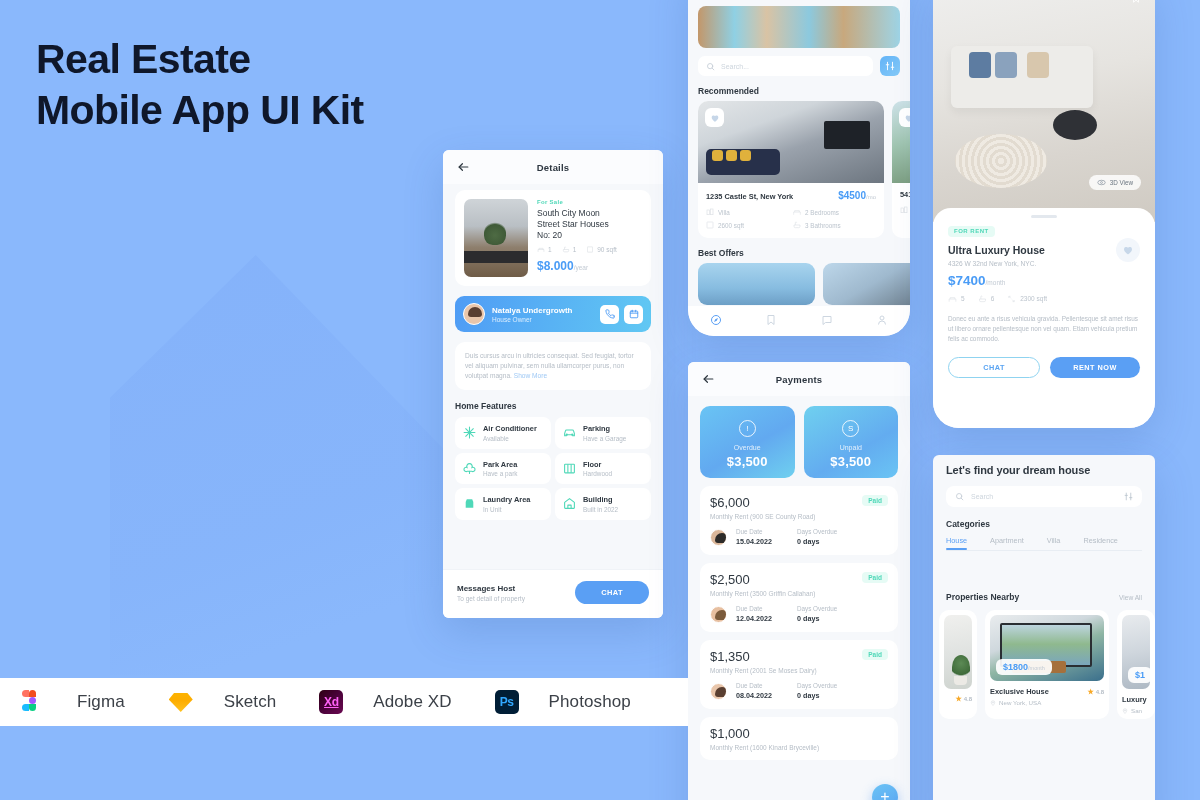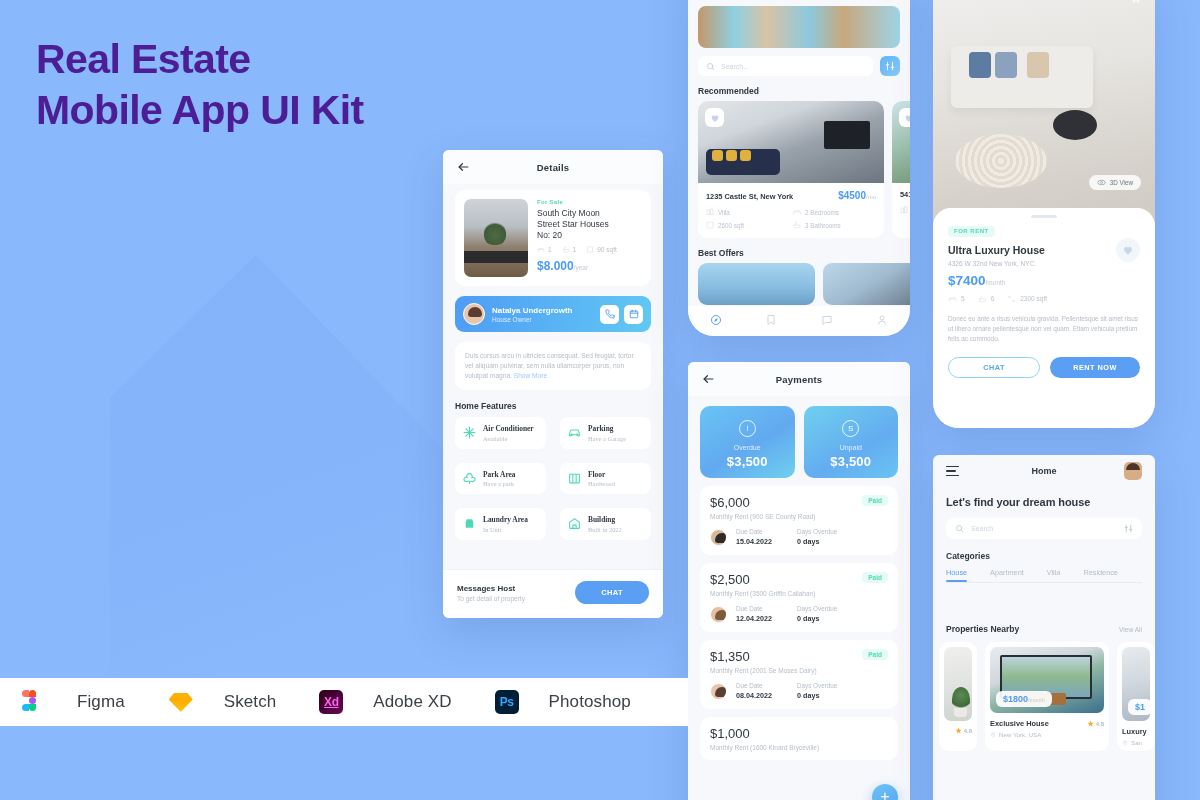--- a/index.html
+++ b/index.html
@@ -22,21 +22,21 @@
     width: 520px; height: 420px;
     background: linear-gradient(160deg, rgba(120,165,245,0.30) 0%, rgba(120,165,245,0.16) 55%, rgba(120,165,245,0.0) 75%);
     clip-path: polygon(28% 0%, 100% 92%, 100% 100%, 0% 100%, 0% 34%);
   }
 
   
   .headline {
     position: absolute;
     left: 36px; top: 34px;
     width: 440px;
-    color: #4c1d95;
+    color: #0f172a;
     font-size: 41px;
     font-weight: bold;
     line-height: 51px;
     letter-spacing: -0.6px;
   }
   .headline .l2 { display:block; }
 
   
   .toolbar {
     position: absolute;
@@ -168,21 +168,21 @@
     display:flex; align-items:center; justify-content:center; color:#4f9cf5;
   }
   .owner-btn svg { width:10px; height:10px; }
 
   .desc-card { margin-top:10px; padding:9px 10px; }
   .desc-card p { color:#b5bdc6; font-size:6.6px; line-height:10px; }
   .desc-card a { color:#9fc9f5; text-decoration:none; }
 
   .sec-title { font-size:8.5px; font-weight:bold; color:#2f3841; margin:11px 0 6px 0;}
 
-  .feat-grid { display:grid; grid-template-columns:1fr 1fr; gap:14px;font-family:Liberation Serif, serif; }
+  .feat-grid { display:grid; grid-template-columns:1fr 1fr; gap:4px; }
   .feat {
     background:#fff; border-radius:8px; padding:7px 8px;
     display:flex; align-items:center; gap:7px;
   }
   .feat-ico { width:13px; height:13px; flex:0 0 auto; color:#4fd8b8;}
   .feat-ico svg { width:13px; height:13px; display:block;}
   .feat-name { font-size:7.4px; color:#2f3841; font-weight:bold;}
   .feat-sub { font-size:6.4px; color:#b5bdc6; margin-top:1.5px;}
 
   .msg-bar {
@@ -904,29 +904,20 @@
       </div>
       <div class="lux-desc">Donec eu ante a risus vehicula gravida. Pellentesque sit amet risus ut libero ornare pellentesque non vel quam. Etiam vehicula pretium felis ac commodo.</div>
       <div class="lux-actions">
         <button class="btn-outline">CHAT</button>
         <button class="btn-fill">RENT NOW</button>
       </div>
     </div>
   </div>
 
   <div class="phone" id="phone-home">
-    <div class="hm-hdr">
-      <div class="burger">
-          <i></i>
-          <i></i>
-          <i></i>
-        </div>
-      <div class="hm-title">Home</div>
-      <div class="hm-av"></div>
-    </div>
 
     <div class="hm-h1">Let's find your dream house</div>
 
     <div class="hm-search">
       <svg class="mag" viewBox="0 0 24 24" fill="none" stroke="currentColor" stroke-width="2.4" stroke-linecap="round">
           <circle cx="11" cy="11" r="7"></circle>
           <line x1="16.5" y1="16.5" x2="21" y2="21"></line>
         </svg>
       <span class="ph">Search</span>
       <svg class="eq" viewBox="0 0 24 24" fill="none" stroke="currentColor" stroke-width="2.2" stroke-linecap="round">

